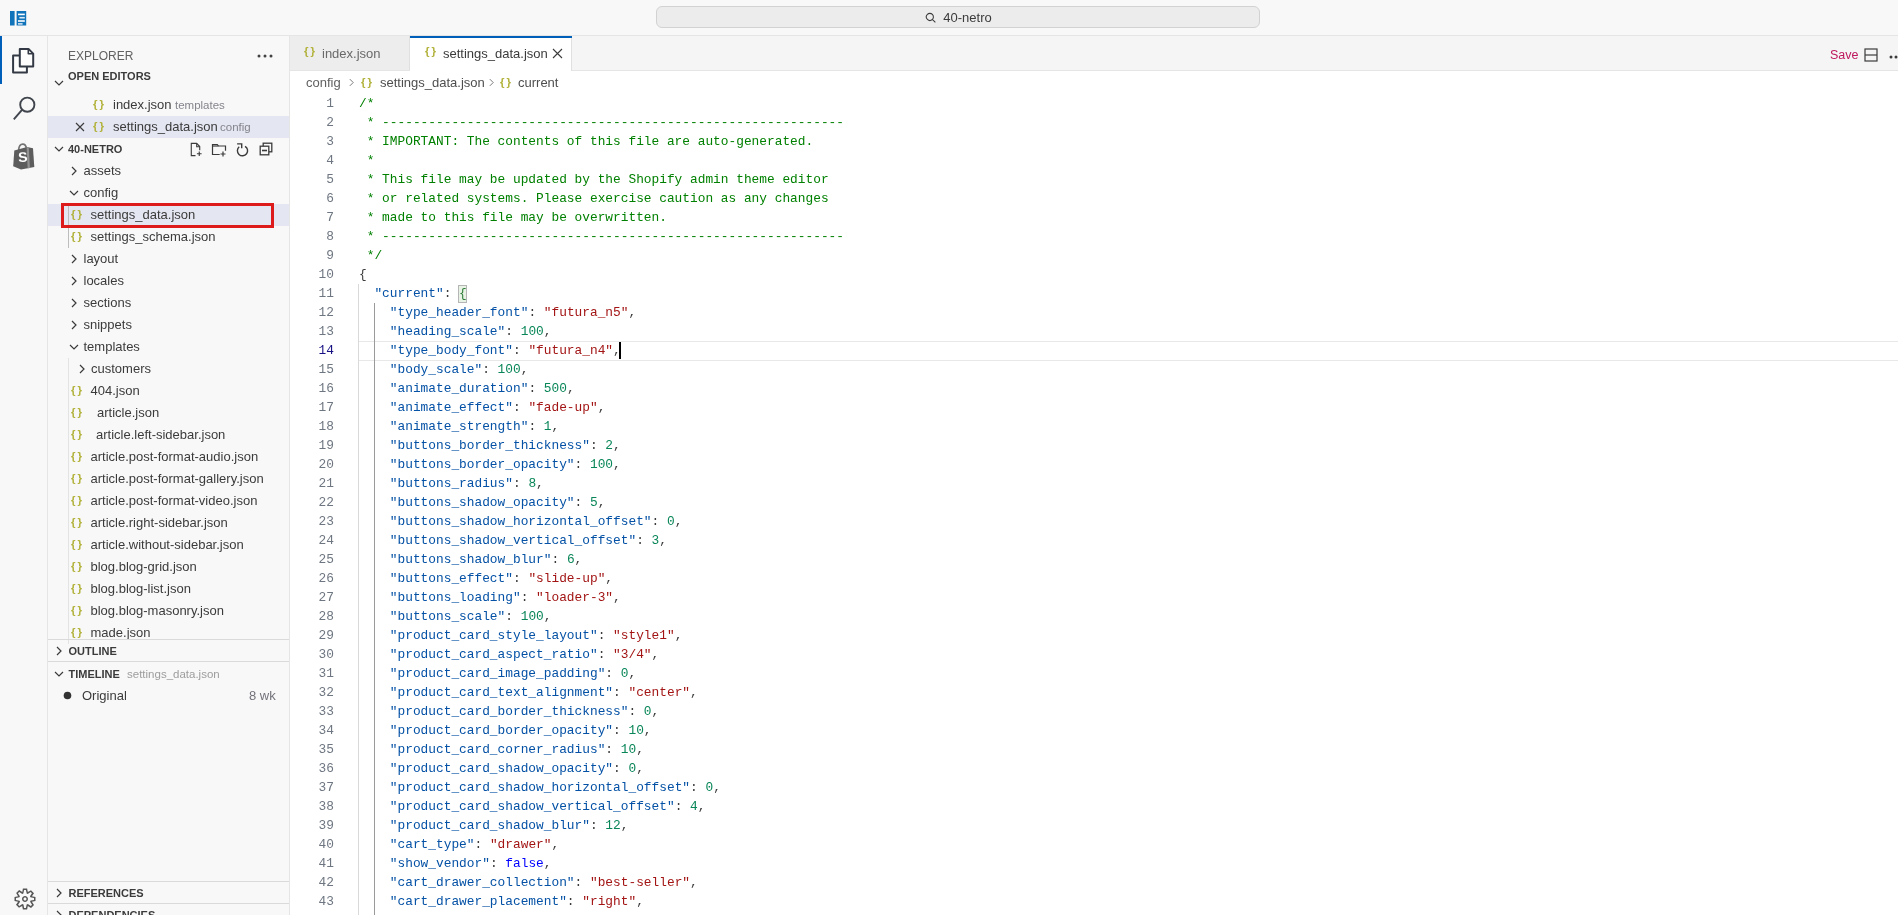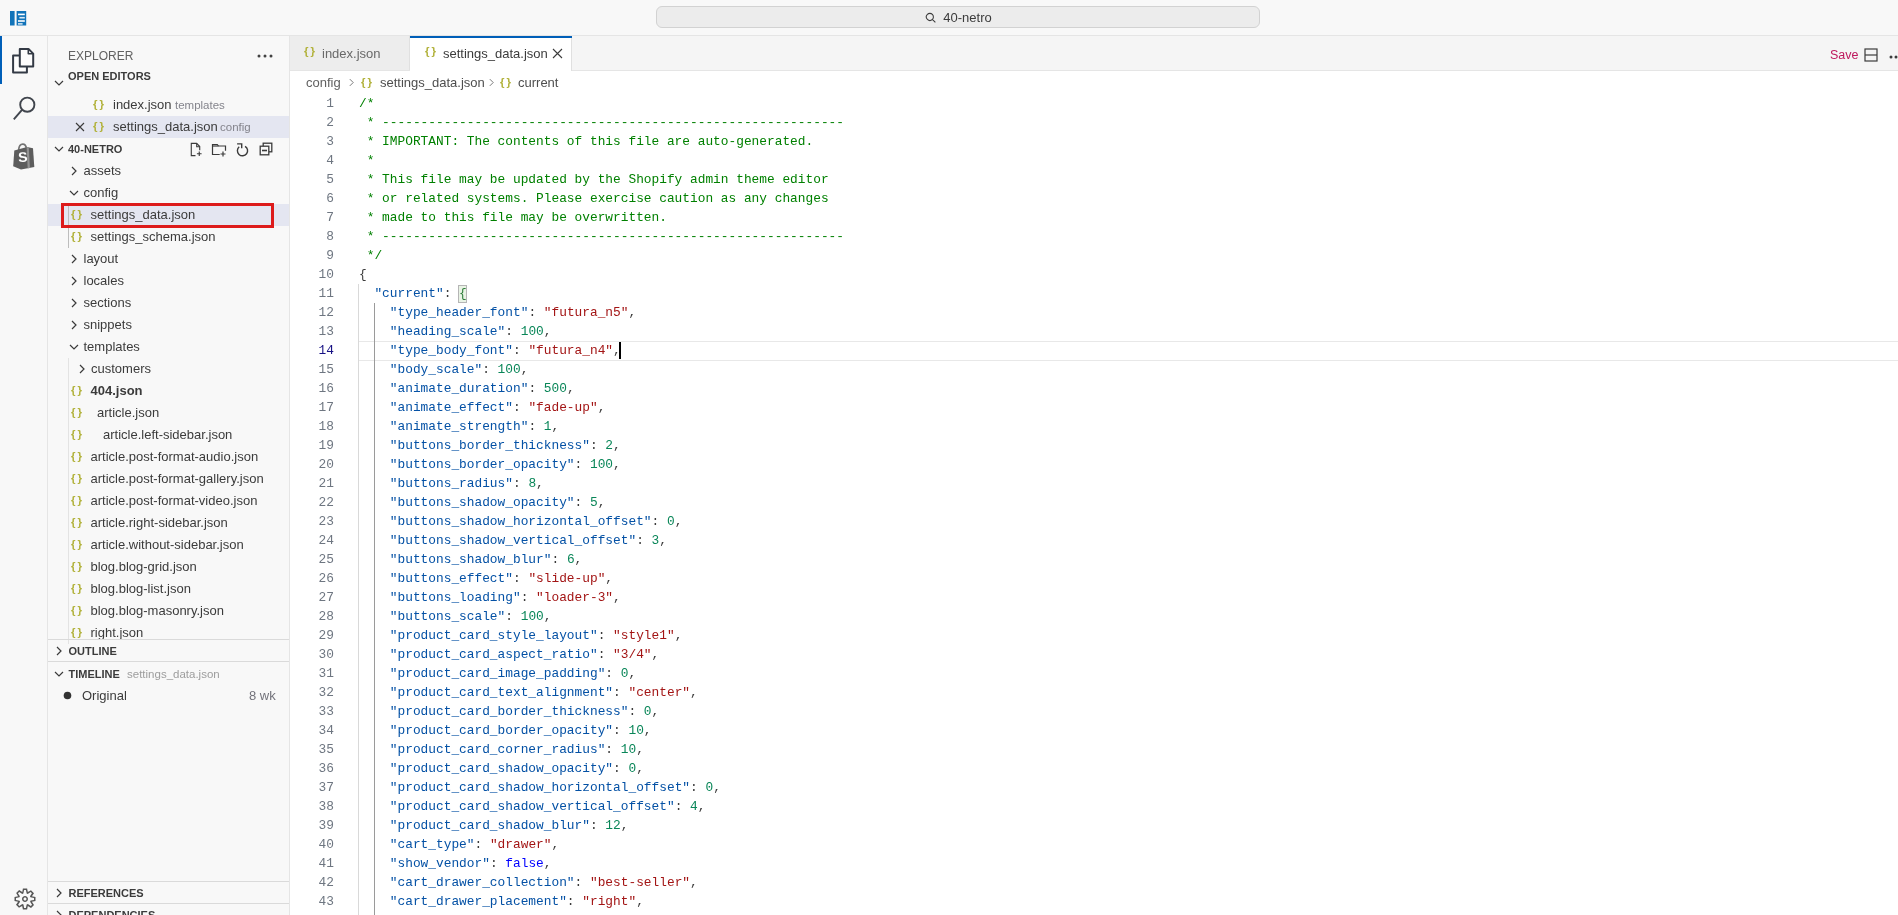--- a/index.html
+++ b/index.html
@@ -221,29 +221,29 @@
       <span class="lbl" style="left:35.5px;">templates</span>
     </div>
   <div class="row" style="top:358px;">
       <svg class="chev" style="left:26px;top:3px;" width="16" height="16" viewBox="0 0 16 16">
         <path fill="none" stroke="#3b3b3b" stroke-width="1.2" d="M6 4l4 4-4 4"></path>
       </svg>
       <span class="lbl" style="left:43px;">customers</span>
     </div>
   <div class="row" style="top:380px;">
       <span class="jicon" style="left:23px;">{ }</span>
-      <span class="lbl" style="left:42.5px;font-weight:bold;">404.json</span>
+      <span class="lbl" style="left:42.5px;">404.json</span>
     </div>
   <div class="row" style="top:402px;">
       <span class="jicon" style="left:23px;">{ }</span>
       <span class="lbl" style="left:49px;">article.json</span>
     </div>
   <div class="row" style="top:424px;">
       <span class="jicon" style="left:23px;">{ }</span>
-      <span class="lbl" style="left:55px;">article.left-sidebar.json</span>
+      <span class="lbl" style="left:48px;">article.left-sidebar.json</span>
     </div>
   <div class="row" style="top:446px;">
       <span class="jicon" style="left:23px;">{ }</span>
       <span class="lbl" style="left:42.5px;">article.post-format-audio.json</span>
     </div>
   <div class="row" style="top:468px;">
       <span class="jicon" style="left:23px;">{ }</span>
       <span class="lbl" style="left:42.5px;">article.post-format-gallery.json</span>
     </div>
   <div class="row" style="top:490px;">
@@ -265,21 +265,21 @@
   <div class="row" style="top:578px;">
       <span class="jicon" style="left:23px;">{ }</span>
       <span class="lbl" style="left:42.5px;">blog.blog-list.json</span>
     </div>
   <div class="row" style="top:600px;">
       <span class="jicon" style="left:23px;">{ }</span>
       <span class="lbl" style="left:42.5px;">blog.blog-masonry.json</span>
     </div>
   <div class="row" style="top:622px;">
       <span class="jicon" style="left:23px;">{ }</span>
-      <span class="lbl" style="left:42.5px;">right.json</span>
+      <span class="lbl" style="left:42.5px;">made.json</span>
     </div>
   <div class="abs" style="left:67.5px;top:204px;width:1px;height:44px;background:#bdbdbd;"></div>
   <div class="abs" style="left:67.5px;top:358px;width:1px;height:286px;background:#e3e3e3;"></div>
   <div class="abs" style="left:60.5px;top:203px;width:213px;height:25px;border:3px solid #dd1b1b;"></div>
   <div class="sep" style="top:639px;"></div>
   <svg class="chev" style="left:51px;top:643px;" width="16" height="16" viewBox="0 0 16 16">
       <path fill="none" stroke="#3b3b3b" stroke-width="1.2" d="M6 4l4 4-4 4"></path>
     </svg>
   <div class="abs sechead" style="left:68.5px;top:645px;">OUTLINE</div>
   <div class="sep" style="top:661px;"></div>

